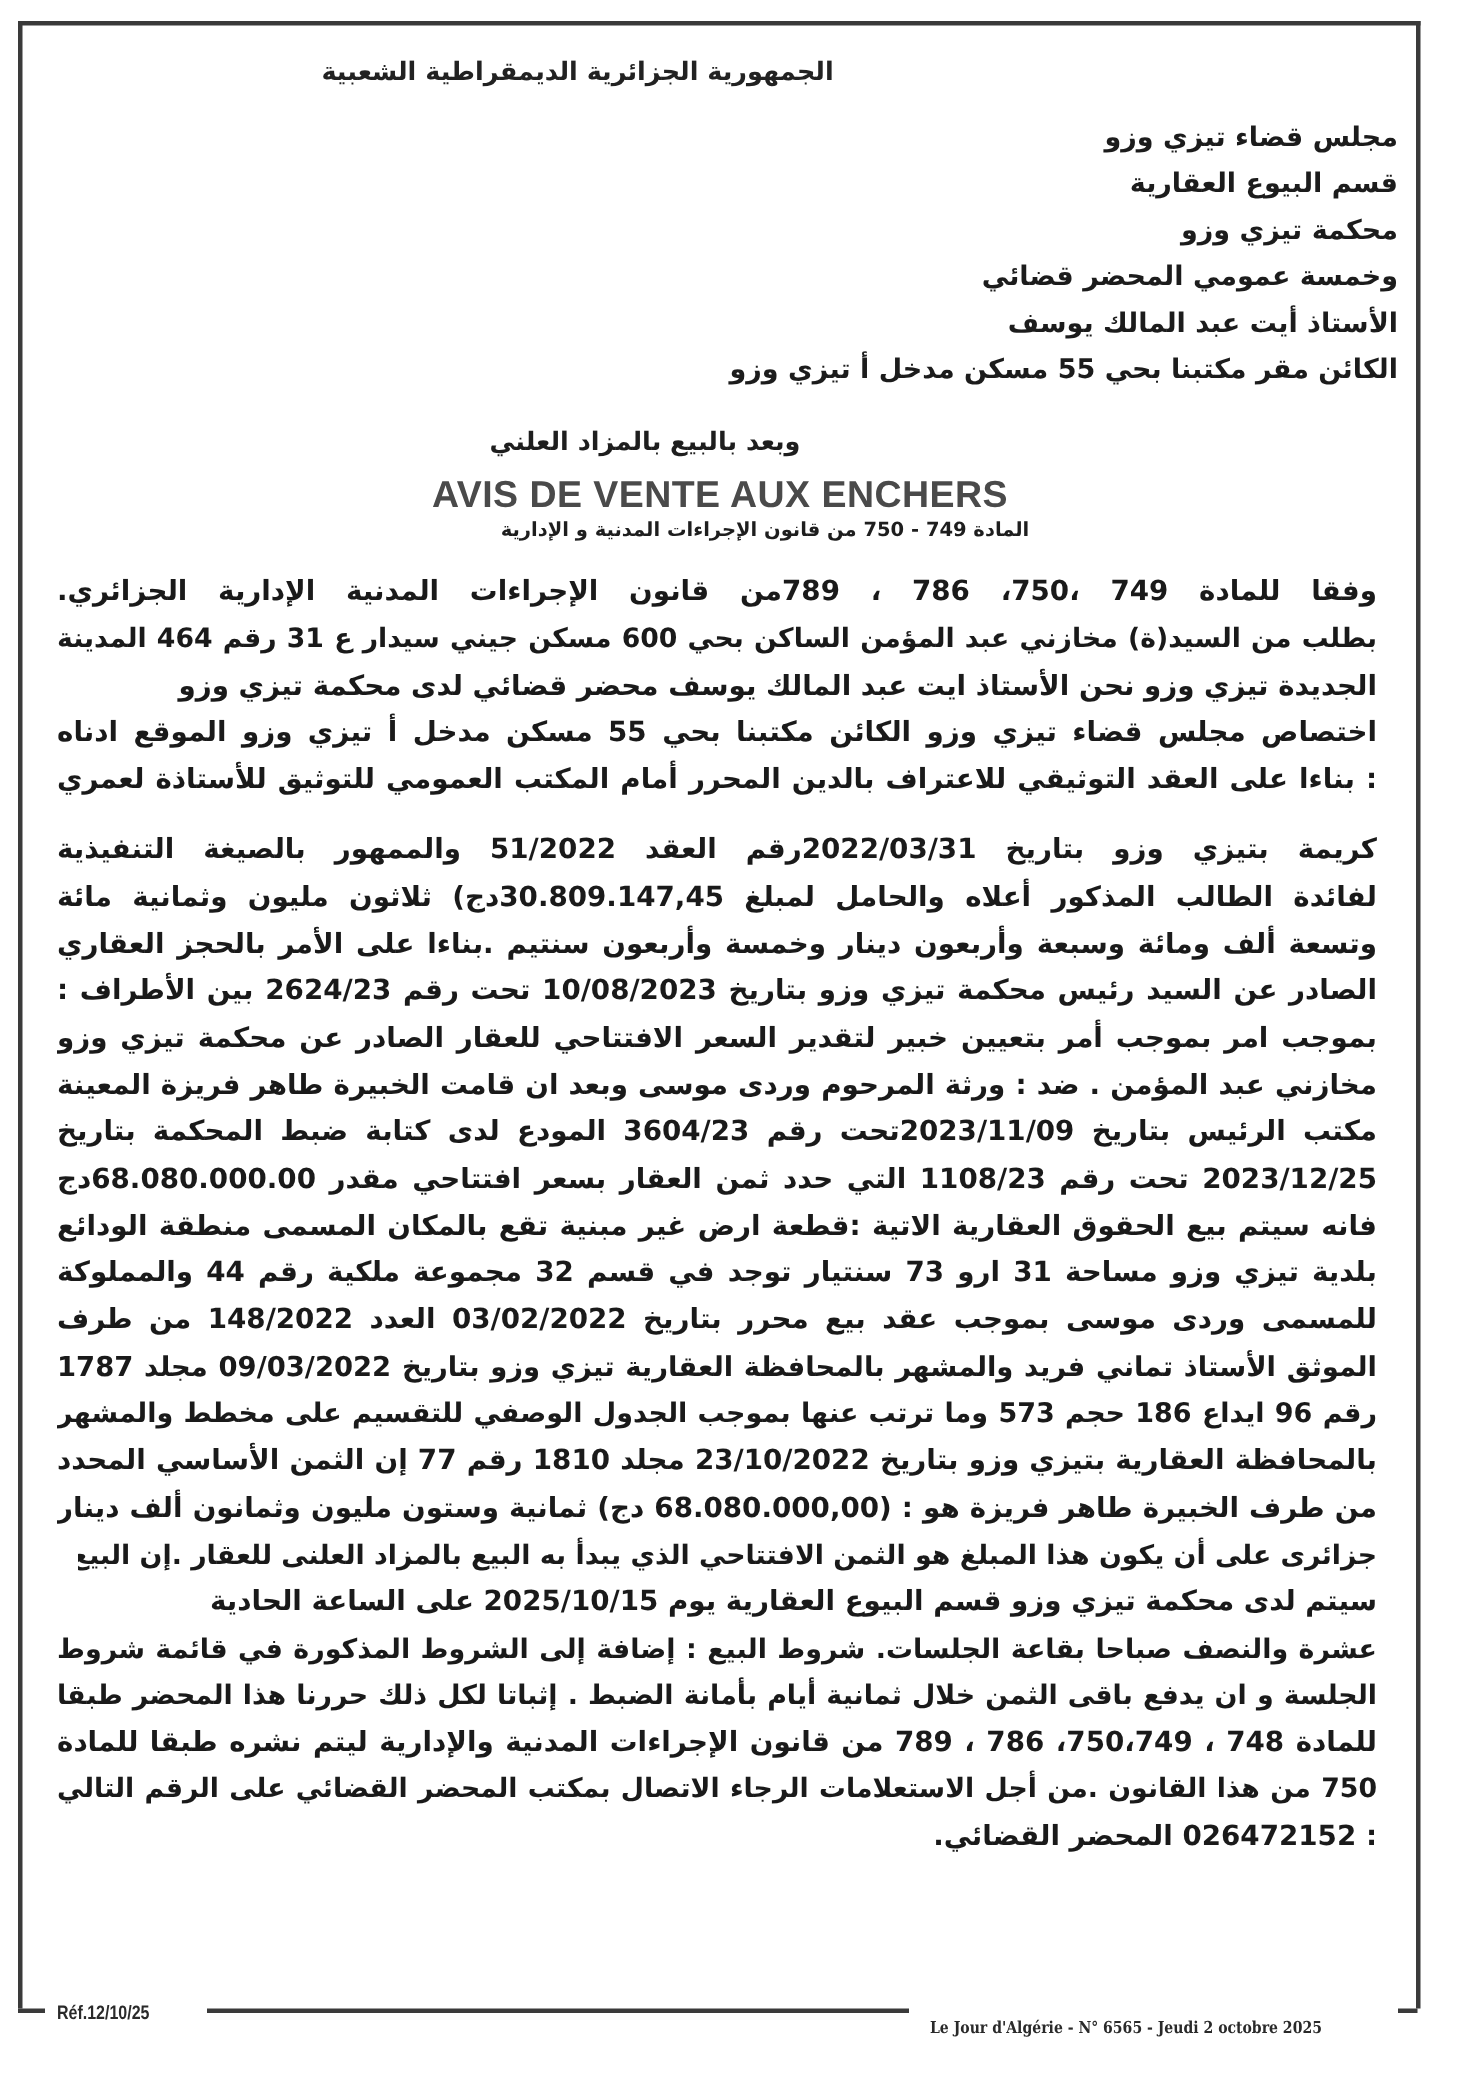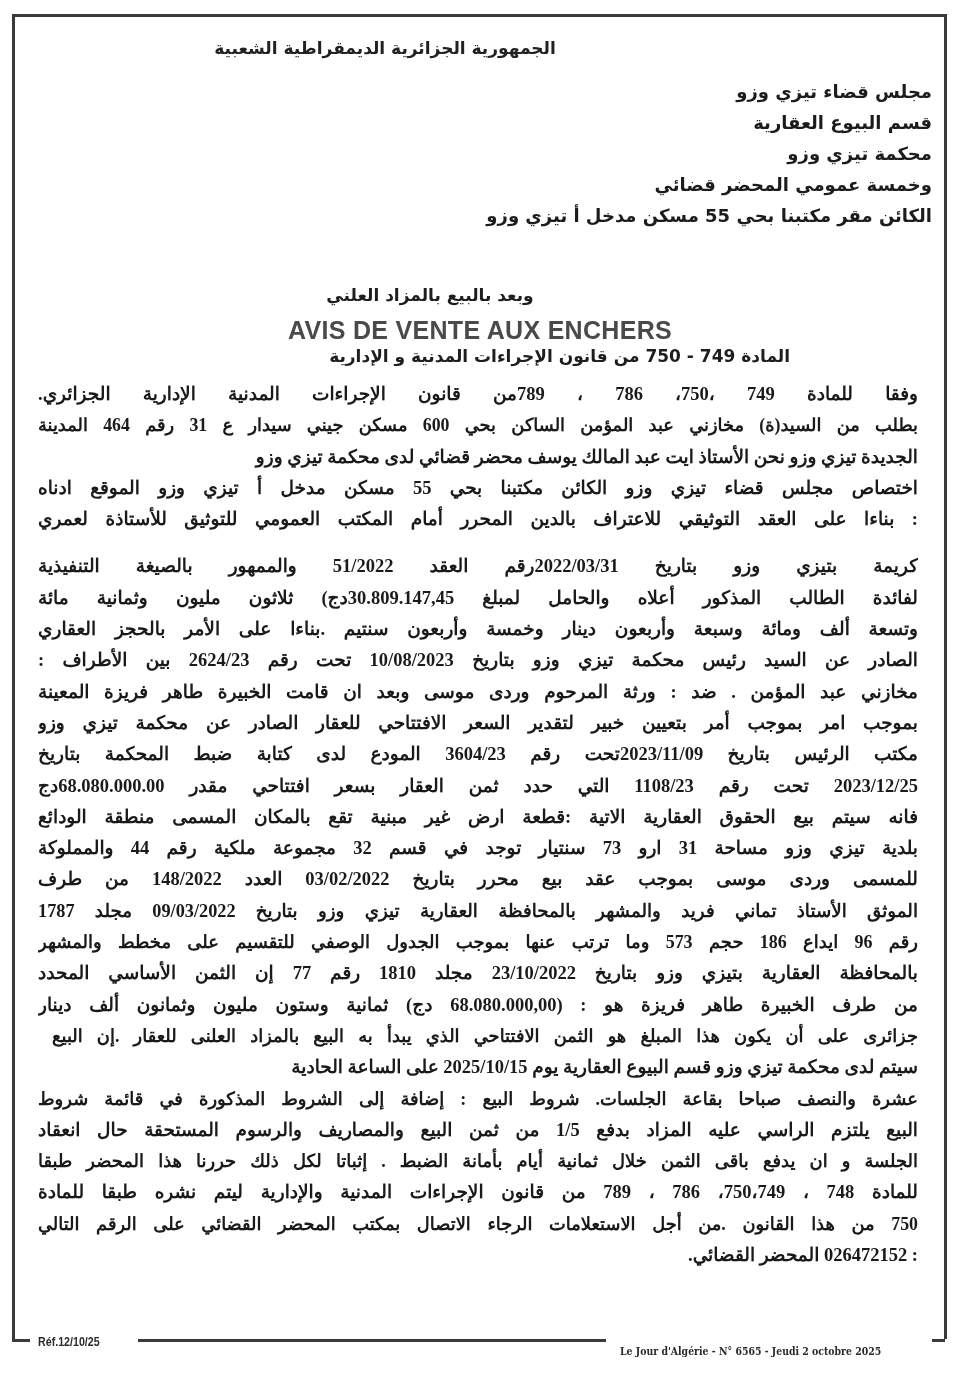--- a/index.html
+++ b/index.html
@@ -40,76 +40,76 @@
   .header-line { display:block; white-space:nowrap; }
   .header-line.address { margin-right:0; }
   .sale-ar {
     position:absolute; left:280px; top:285px; width:300px; text-align:center; font-size:17px;
   }
   .title-fr {
     position:absolute; left:200px; top:316px; width:560px; text-align:center;
     font-family:"Liberation Sans", sans-serif; font-weight:bold; font-size:25px; color:#4a4a4a; letter-spacing:0.3px;
   }
   .articles {
-    position:absolute; left:230px; top:346px; width:560px; font-size:17px;
+    position:absolute; left:230px; top:346px; width:560px; text-align:center; font-size:13px;
   }
   .body-text {
     position:absolute; left:38px; top:379px; width:880px; text-align:justify;
     text-align-last:right; direction:rtl; font-size:18.5px; line-height:31.3px; font-weight:bold; color:#1a1a1a;
   }
-  .body-line { display:block; white-space:nowrap; text-align:justify; text-align-last:justify; overflow:hidden;font-family:Liberation Serif, serif; }
+  .body-line { display:block; white-space:nowrap; text-align:justify; text-align-last:justify; overflow:hidden; }
   .body-line.last { text-align-last:right; }
 </style>
 </head>
 <body>
 
 <div class="frame"></div>
 <div class="frame-bottom-left"></div>
 <div class="frame-bottom-mid"></div>
 <div class="frame-bottom-right"></div>
 
 <div class="republic ar">الجمهورية الجزائرية الديمقراطية الشعبية</div>
 
 <div class="header-block ar">
   <span class="header-line">مجلس قضاء تيزي وزو</span>
   <span class="header-line">قسم البيوع العقارية</span>
   <span class="header-line">محكمة تيزي وزو</span>
   <span class="header-line">وخمسة عمومي المحضر قضائي</span>
+  <span class="header-line">الأستاذ أيت عبد المالك يوسف</span>
   <span class="header-line address">الكائن مقر مكتبنا بحي 55 مسكن مدخل أ تيزي وزو</span>
 </div>
 
 <div class="sale-ar ar">وبعد بالبيع بالمزاد العلني</div>
 <div class="title-fr">AVIS DE VENTE AUX ENCHERS</div>
 <div class="articles ar">المادة 749 - 750 من قانون الإجراءات المدنية و الإدارية</div>
 
 <div class="body-text">
   <span class="body-line" style="display: block;">وفقا للمادة 749 ،750، 786 ، 789من قانون الإجراءات المدنية الإدارية الجزائري.</span>
   <span class="body-line" style="display: block; font-size: 17.8091px;">بطلب من السيد(ة) مخازني عبد المؤمن الساكن بحي 600 مسكن جيني سيدار ع 31 رقم 464 المدينة</span>
   <span class="body-line last" style="display: block;">الجديدة تيزي وزو   نحن الأستاذ ايت عبد المالك يوسف محضر قضائي لدى محكمة تيزي وزو</span>
   <span class="body-line" style="display: block;">اختصاص مجلس قضاء تيزي وزو الكائن مكتبنا بحي 55 مسكن مدخل أ تيزي وزو الموقع ادناه</span>
   <span class="body-line" style="display: block;">: بناءا على العقد التوثيقي للاعتراف بالدين المحرر أمام المكتب العمومي للتوثيق للأستاذة لعمري</span>
   <span class="body-line" style="display: block; margin-top: 16px;">كريمة  بتيزي وزو بتاريخ 2022/03/31رقم العقد 51/2022 والممهور بالصيغة التنفيذية</span>
   <span class="body-line" style="display: block;">لفائدة الطالب المذكور أعلاه والحامل لمبلغ  30.809.147,45دج) ثلاثون مليون وثمانية مائة</span>
   <span class="body-line" style="display: block;">وتسعة ألف ومائة وسبعة وأربعون دينار وخمسة وأربعون سنتيم .بناءا على الأمر بالحجز العقاري</span>
   <span class="body-line" style="display: block;">الصادر عن السيد رئيس محكمة تيزي وزو بتاريخ 10/08/2023 تحت رقم 2624/23 بين الأطراف :</span>
+  <span class="body-line" style="display: block;">بموجب امر  بموجب أمر بتعيين خبير لتقدير السعر الافتتاحي للعقار  الصادر عن محكمة تيزي وزو</span>
   <span class="body-line" style="display: block;">مخازني عبد المؤمن . ضد : ورثة المرحوم وردى موسى وبعد ان قامت الخبيرة طاهر فريزة المعينة</span>
-  <span class="body-line" style="display: block;">بموجب امر  بموجب أمر بتعيين خبير لتقدير السعر الافتتاحي للعقار  الصادر عن محكمة تيزي وزو</span>
   <span class="body-line" style="display: block;">مكتب الرئيس  بتاريخ 2023/11/09تحت رقم 3604/23  المودع لدى كتابة ضبط المحكمة بتاريخ</span>
   <span class="body-line" style="display: block;">2023/12/25 تحت رقم 1108/23 التي حدد ثمن العقار بسعر افتتاحي مقدر 68.080.000.00دج</span>
   <span class="body-line" style="display: block;">فانه سيتم بيع الحقوق العقارية الاتية :قطعة ارض   غير مبنية تقع بالمكان المسمى منطقة الودائع</span>
   <span class="body-line" style="display: block;">بلدية تيزي وزو مساحة 31 ارو 73 سنتيار توجد في قسم 32 مجموعة ملكية رقم 44 والمملوكة</span>
   <span class="body-line" style="display: block;">للمسمى وردى موسى بموجب عقد بيع محرر بتاريخ 03/02/2022 العدد 148/2022 من طرف</span>
   <span class="body-line" style="display: block; font-size: 18.2942px;">الموثق الأستاذ تماني فريد والمشهر بالمحافظة العقارية تيزي وزو بتاريخ 09/03/2022 مجلد 1787</span>
   <span class="body-line" style="display: block; font-size: 17.9879px;">رقم 96 ايداع 186 حجم 573 وما ترتب عنها بموجب الجدول الوصفي للتقسيم على مخطط والمشهر</span>
   <span class="body-line" style="display: block;">بالمحافظة العقارية بتيزي وزو بتاريخ 23/10/2022 مجلد 1810 رقم 77 إن الثمن الأساسي المحدد</span>
   <span class="body-line" style="display: block;">من طرف الخبيرة طاهر فريزة هو : (68.080.000,00 دج) ثمانية وستون مليون وثمانون ألف دينار</span>
   <span class="body-line" style="display: block; font-size: 17.8683px; margin-left: 14px;">جزائرى على أن يكون هذا المبلغ هو الثمن الافتتاحي الذي يبدأ به البيع بالمزاد العلنى للعقار .إن البيع</span>
   <span class="body-line last" style="display: block;">سيتم لدى محكمة تيزي وزو قسم البيوع العقارية يوم 2025/10/15 على الساعة الحادية</span>
   <span class="body-line" style="display: block; font-size: 17.9679px;">عشرة والنصف صباحا بقاعة الجلسات. شروط البيع : إضافة إلى الشروط المذكورة في قائمة شروط</span>
-  <span class="body-line" style="display: block;">البيع يلتزم الراسي عليه المزاد بدفع 1/5 من ثمن البيع والمصاريف والرسوم المستحقة حال انعقاد</span>
   <span class="body-line" style="display: block; font-size: 17.9279px;">الجلسة و ان يدفع باقى الثمن خلال ثمانية أيام بأمانة الضبط . إثباتا لكل ذلك حررنا هذا المحضر طبقا</span>
   <span class="body-line" style="display: block;">للمادة 748 ، 750،749، 786 ، 789 من قانون الإجراءات المدنية والإدارية ليتم نشره طبقا للمادة</span>
   <span class="body-line" style="display: block; font-size: 17.8485px;">750 من هذا القانون .من أجل الاستعلامات الرجاء الاتصال بمكتب المحضر القضائي على الرقم التالي</span>
   <span class="body-line last" style="display: block;">: 026472152 المحضر القضائي.</span>
 </div>
 
 <div class="footer-ref">Réf.12/10/25</div>
 <div class="footer-pub">Le Jour d'Algérie - N° 6565 - Jeudi 2 octobre 2025</div>
 
 </body></html>

